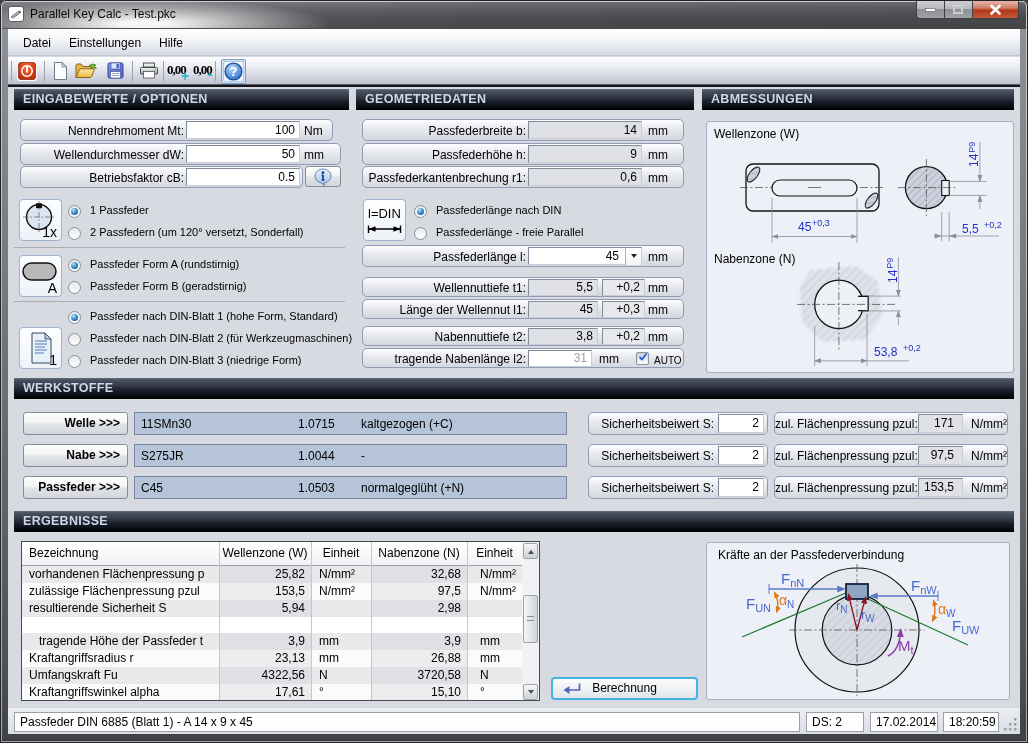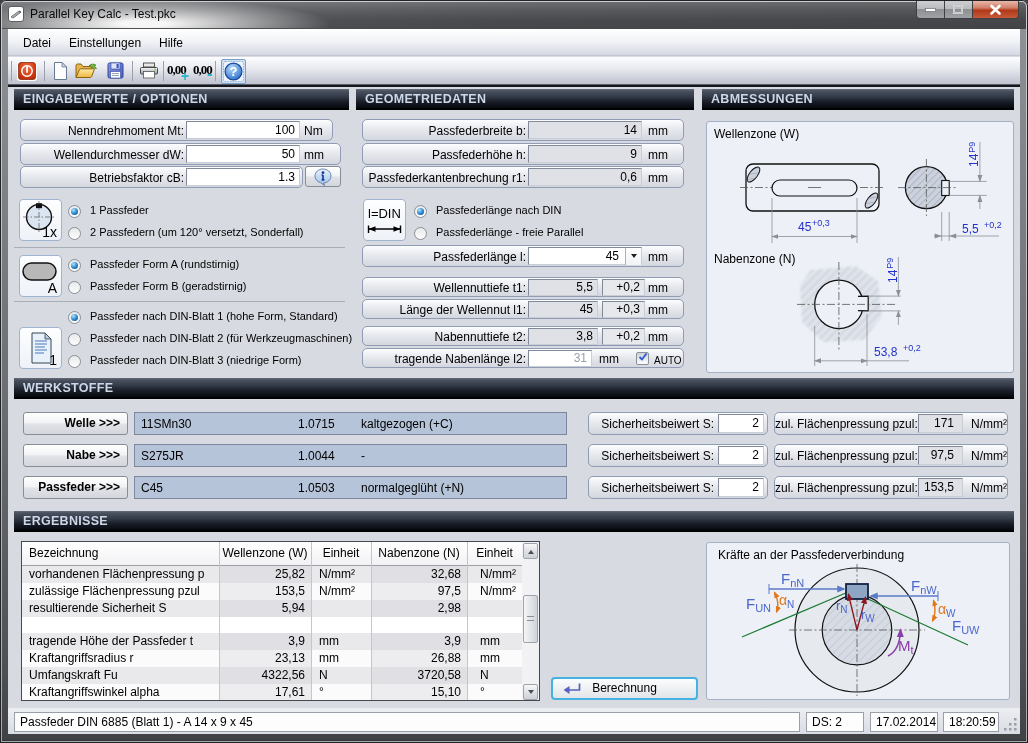--- a/index.html
+++ b/index.html
@@ -184,21 +184,21 @@
   <div class="rin" style="left:165px;width:114px;">100</div>
   <div class="runit" style="left:283px;">Nm</div>
 </div>
 <div class="row" style="left:20px;top:143px;width:321px;">
   <div class="rlab" style="left:0;width:163px;">Wellendurchmesser dW:</div>
   <div class="rin" style="left:165px;width:114px;">50</div>
   <div class="runit" style="left:283px;">mm</div>
 </div>
 <div class="row" style="left:20px;top:166px;width:283px;">
   <div class="rlab" style="left:0;width:163px;">Betriebsfaktor cB:</div>
-  <div class="rin" style="left:165px;width:114px;">1.3</div>
+  <div class="rin" style="left:165px;width:114px;">0.5</div>
 </div>
 <div class="btn" style="left:305px;top:166px;width:36px;height:21px;">
 <svg width="18" height="18" viewBox="0 0 18 18" style="margin-top:1px;">
  <path d="M9 1 C13.4 1 17 4 17 8 C17 11.6 13.4 15 9.5 15 L10.5 17.5 L6.5 14.6 C3.3 13.8 1 11.2 1 8 C1 4 4.6 1 9 1 Z" fill="url(#gInfo)" stroke="#4a6a9a" stroke-width="0.8"></path>
  <linearGradient id="gInfo" x1="0" y1="0" x2="0" y2="1">
         <stop offset="0" stop-color="#e8f2fc"></stop>
         <stop offset="1" stop-color="#9cc2e8"></stop>
       </linearGradient>
  <circle cx="9" cy="4.7" r="1.4" fill="#1a3a9c"></circle>
  <path d="M9 7 L9 11.5 M7.6 7.4 L9 7 M7.6 11.8 L10.4 11.8" stroke="#1a3a9c" stroke-width="1.7" fill="none"></path>
@@ -462,21 +462,21 @@
 <div class="abs" style="left:471px;"></div>
 </div>
 <div class="abs" style="left:0;top:50px;width:500px;height:17px;background:#eab308;line-height:17px;margin-top:24px;">
 <div class="abs" style="left:7px;">tragende Länge der Passfeder lt</div>
 <div class="abs" style="left:197px;width:92px;text-align:right;padding-right:6px;box-sizing:border-box;background:#ededf0;height:17px;">45</div>
 <div class="abs" style="left:297px;">mm</div>
 <div class="abs" style="left:349px;width:96px;text-align:right;padding-right:6px;box-sizing:border-box;background:#ededf0;height:17px;">31</div>
 <div class="abs" style="left:458px;">mm</div>
 </div>
 <div class="abs" style="left:0;top:67px;width:500px;height:17px;background:#e9e9eb;line-height:17px;">
-<div class="abs" style="left:7px;">tragende Höhe der Passfeder t</div>
+<div class="abs" style="left:17px;">tragende Höhe der Passfeder t</div>
 <div class="abs" style="left:197px;width:92px;text-align:right;padding-right:6px;box-sizing:border-box;background:#e0e0e4;height:17px;">3,9</div>
 <div class="abs" style="left:297px;">mm</div>
 <div class="abs" style="left:349px;width:96px;text-align:right;padding-right:6px;box-sizing:border-box;background:#e0e0e4;height:17px;">3,9</div>
 <div class="abs" style="left:458px;">mm</div>
 </div>
 <div class="abs" style="left:0;top:84px;width:500px;height:17px;background:#fbfbfc;line-height:17px;">
 <div class="abs" style="left:7px;">Kraftangriffsradius r</div>
 <div class="abs" style="left:197px;width:92px;text-align:right;padding-right:6px;box-sizing:border-box;background:#ededf0;height:17px;">23,13</div>
 <div class="abs" style="left:297px;">mm</div>
 <div class="abs" style="left:349px;width:96px;text-align:right;padding-right:6px;box-sizing:border-box;background:#ededf0;height:17px;">26,88</div>

